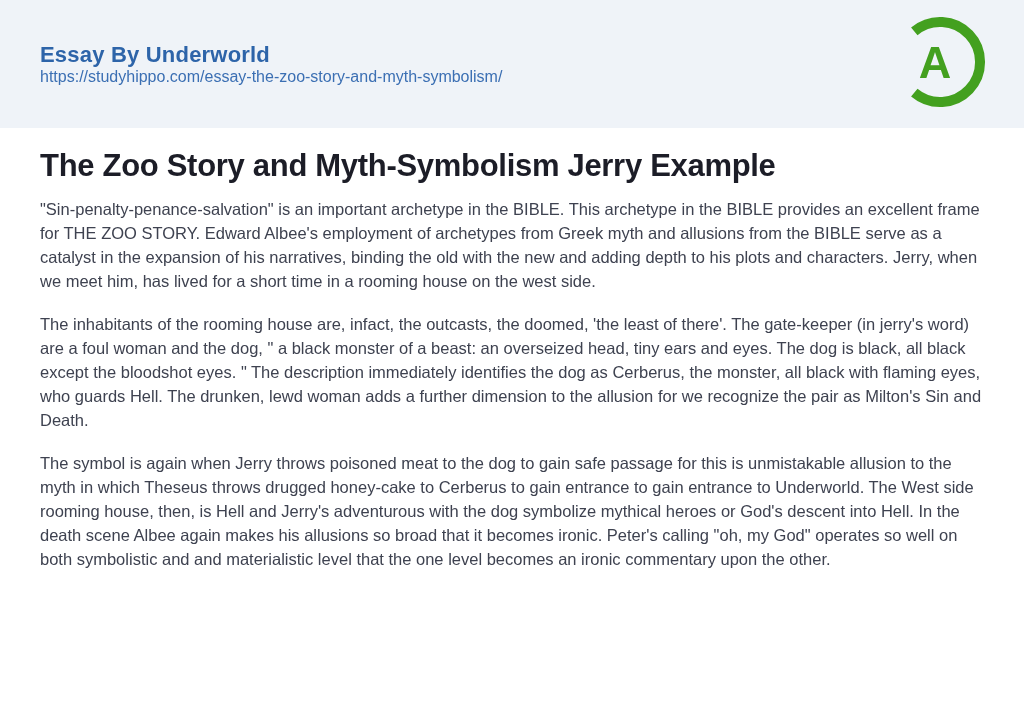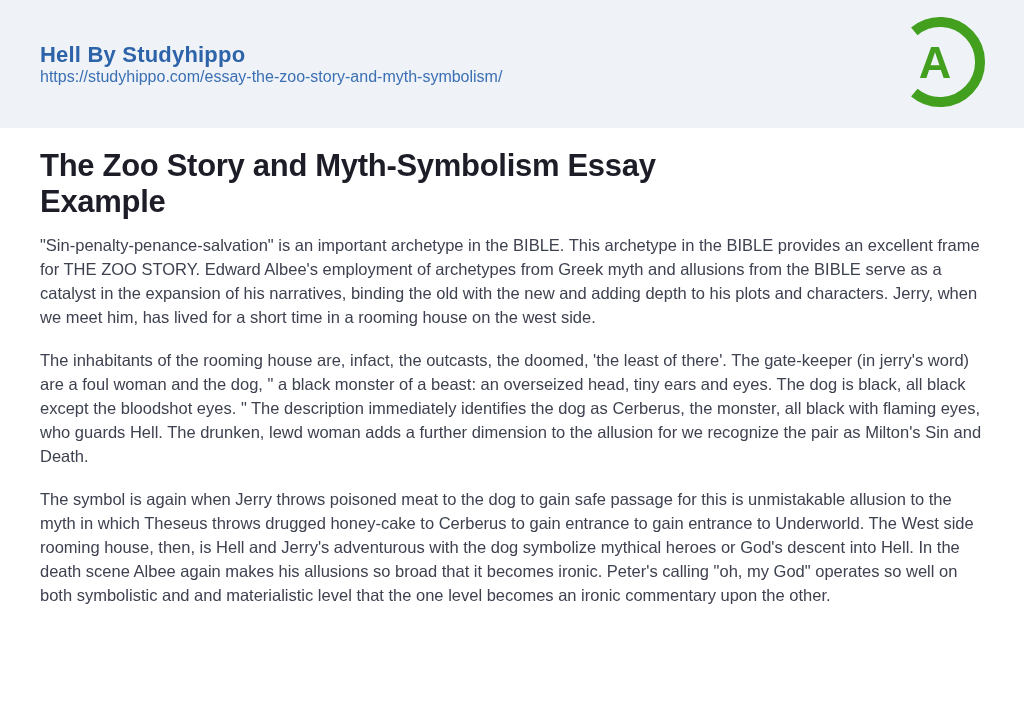--- a/index.html
+++ b/index.html
@@ -69,29 +69,29 @@
     font-weight: 400;
     color: var(--body_color, #3e4250);
     margin-bottom: 19px;
   }
 </style>
 </head>
 <body>
 
 <header class="page-header">
   <div class="header-text">
-    <div class="site-title">Hell By Studyhippo</div>
+    <div class="site-title">Essay By Underworld</div>
     <a class="page-url" href="#">https://studyhippo.com/essay-the-zoo-story-and-myth-symbolism/</a>
   </div>
   <div class="logo">
     <svg viewBox="0 0 92 92" width="92" height="92">
       <path d="M 20.3 15.4 A 40 40 0 1 1 20.3 76.6" fill="none" stroke="#43a01f" stroke-width="10" stroke-linecap="butt"></path>
       <text x="41" y="62" text-anchor="middle" font-family="Liberation Sans, sans-serif" font-size="45" font-weight="600" fill="#43a01f">A</text>
     </svg>
   </div>
 </header>
 
 <main class="essay-content">
-  <h1 class="essay-title">The Zoo Story and Myth-Symbolism Essay Example</h1>
+  <h1 class="essay-title">The Zoo Story and Myth-Symbolism Jerry Example</h1>
   <p class="essay-paragraph">"Sin-penalty-penance-salvation" is an important archetype in the BIBLE. This archetype in the BIBLE provides an excellent frame for THE ZOO STORY. Edward Albee's employment of archetypes from Greek myth and allusions from the BIBLE serve as a catalyst in the expansion of his narratives, binding the old with the new and adding depth to his plots and characters. Jerry, when we meet him, has lived for a short time in a rooming house on the west side.</p>
   <p class="essay-paragraph">The inhabitants of the rooming house are, infact, the outcasts, the doomed, 'the least of there'. The gate-keeper (in jerry's word) are a foul woman and the dog, " a black monster of a beast: an overseized head, tiny ears and eyes. The dog is black, all black except the bloodshot eyes. " The description immediately identifies the dog as Cerberus, the monster, all black with flaming eyes, who guards Hell. The drunken, lewd woman adds a further dimension to the allusion for we recognize the pair as Milton's Sin and Death.</p>
   <p class="essay-paragraph">The symbol is again when Jerry throws poisoned meat to the dog to gain safe passage for this is unmistakable allusion to the myth in which Theseus throws drugged honey-cake to Cerberus to gain entrance to gain entrance to Underworld. The West side rooming house, then, is Hell and Jerry's adventurous with the dog symbolize mythical heroes or God's descent into Hell. In the death scene Albee again makes his allusions so broad that it becomes ironic. Peter's calling "oh, my God" operates so well on both symbolistic and and materialistic level that the one level becomes an ironic commentary upon the other.</p>
 </main>
 
 </body></html>

